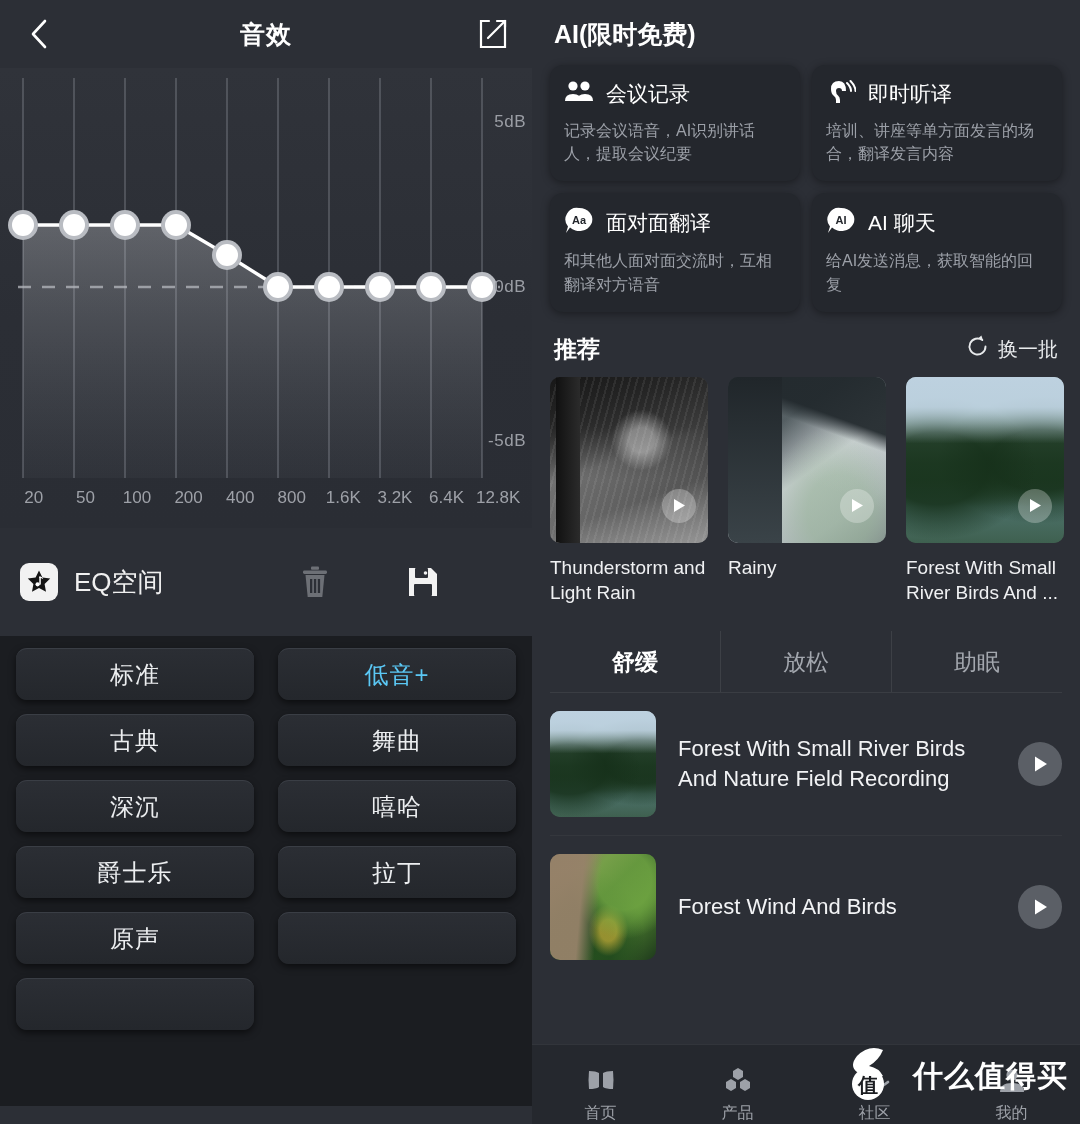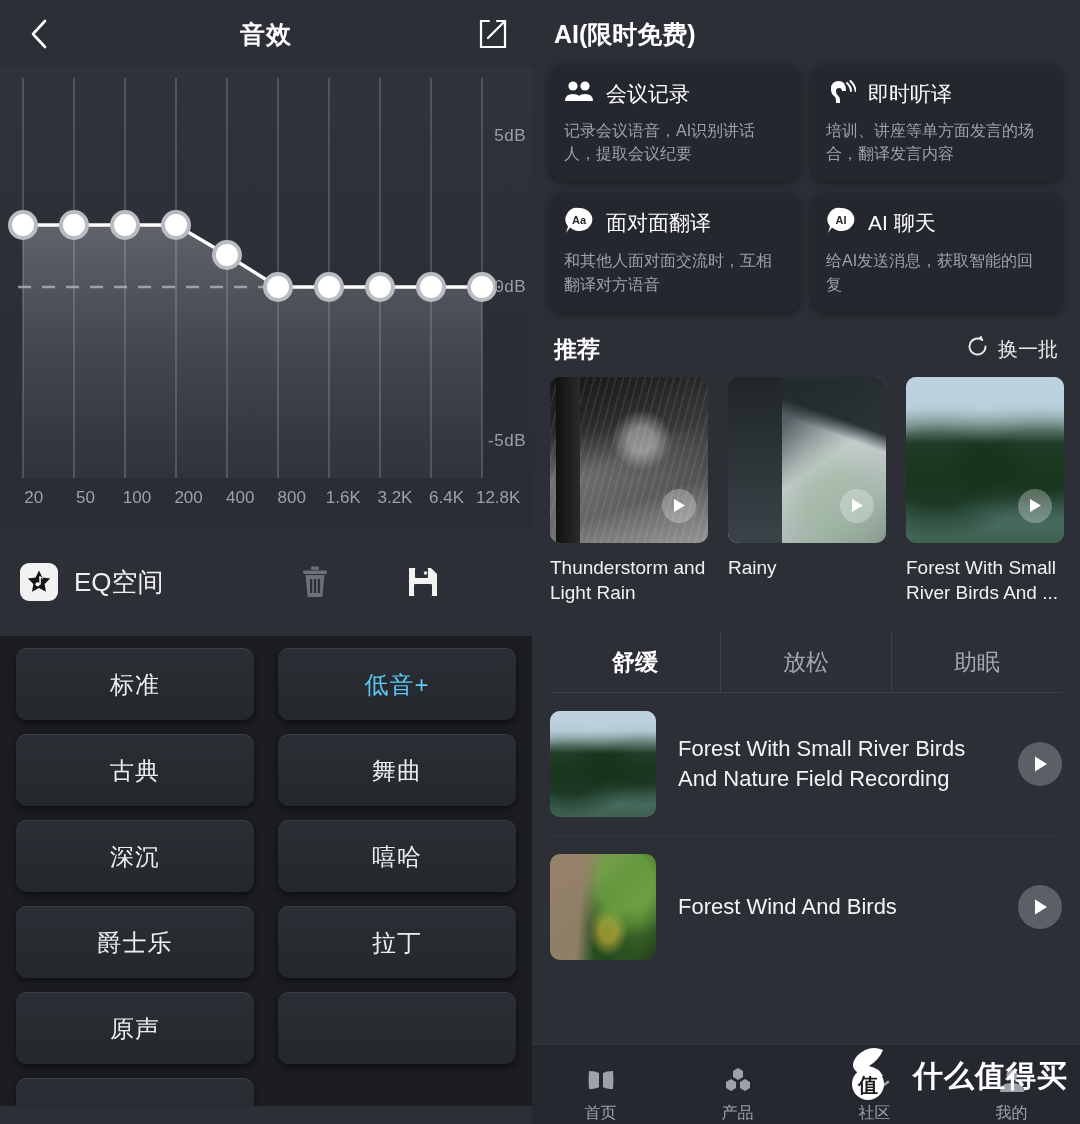--- a/index.html
+++ b/index.html
@@ -72,21 +72,21 @@
     background: #1b1d21;
     height: 470px;
     padding: 12px 16px 0 16px;
     overflow: hidden;
   }
   .preset-grid {
     display: grid; grid-template-columns: 1fr 1fr;
     gap: 14px 24px;
   }
   .preset-btn {
-    height: 72px; border-radius: 11px;
+    height: 52px; border-radius: 11px;
     background: linear-gradient(180deg,#2b2e34 0%, #24272c 100%);
     border-top: 1px solid #3a3e45;
     box-shadow: 0 3px 7px rgba(0,0,0,.55);
     display: flex; align-items: center; justify-content: center;
     font-size: 24px; color: #eceef0; cursor: pointer;
     letter-spacing: 1px;
   }
   .preset-btn.active { color: #5bc8f5; }
 
   
@@ -257,21 +257,21 @@
             <circle cx="329" cy="219" r="11" fill="#ffffff"></circle>
           <circle cx="380" cy="219" r="15" fill="#b9bcc2"></circle>
             <circle cx="380" cy="219" r="11" fill="#ffffff"></circle>
           <circle cx="431" cy="219" r="15" fill="#b9bcc2"></circle>
             <circle cx="431" cy="219" r="11" fill="#ffffff"></circle>
           <circle cx="482" cy="219" r="15" fill="#b9bcc2"></circle>
             <circle cx="482" cy="219" r="11" fill="#ffffff"></circle>
         </g>
       </svg>
 
-      <div class="db-label" style="top:58px;">5dB</div>
+      <div class="db-label" style="top:44px;">5dB</div>
       <div class="db-label" style="top:209px;">0dB</div>
       <div class="db-label" style="top:363px;">-5dB</div>
 
       <div class="freq-row">
         <div class="freq-label">20</div>
         <div class="freq-label">50</div>
         <div class="freq-label">100</div>
         <div class="freq-label">200</div>
         <div class="freq-label">400</div>
         <div class="freq-label">800</div>

